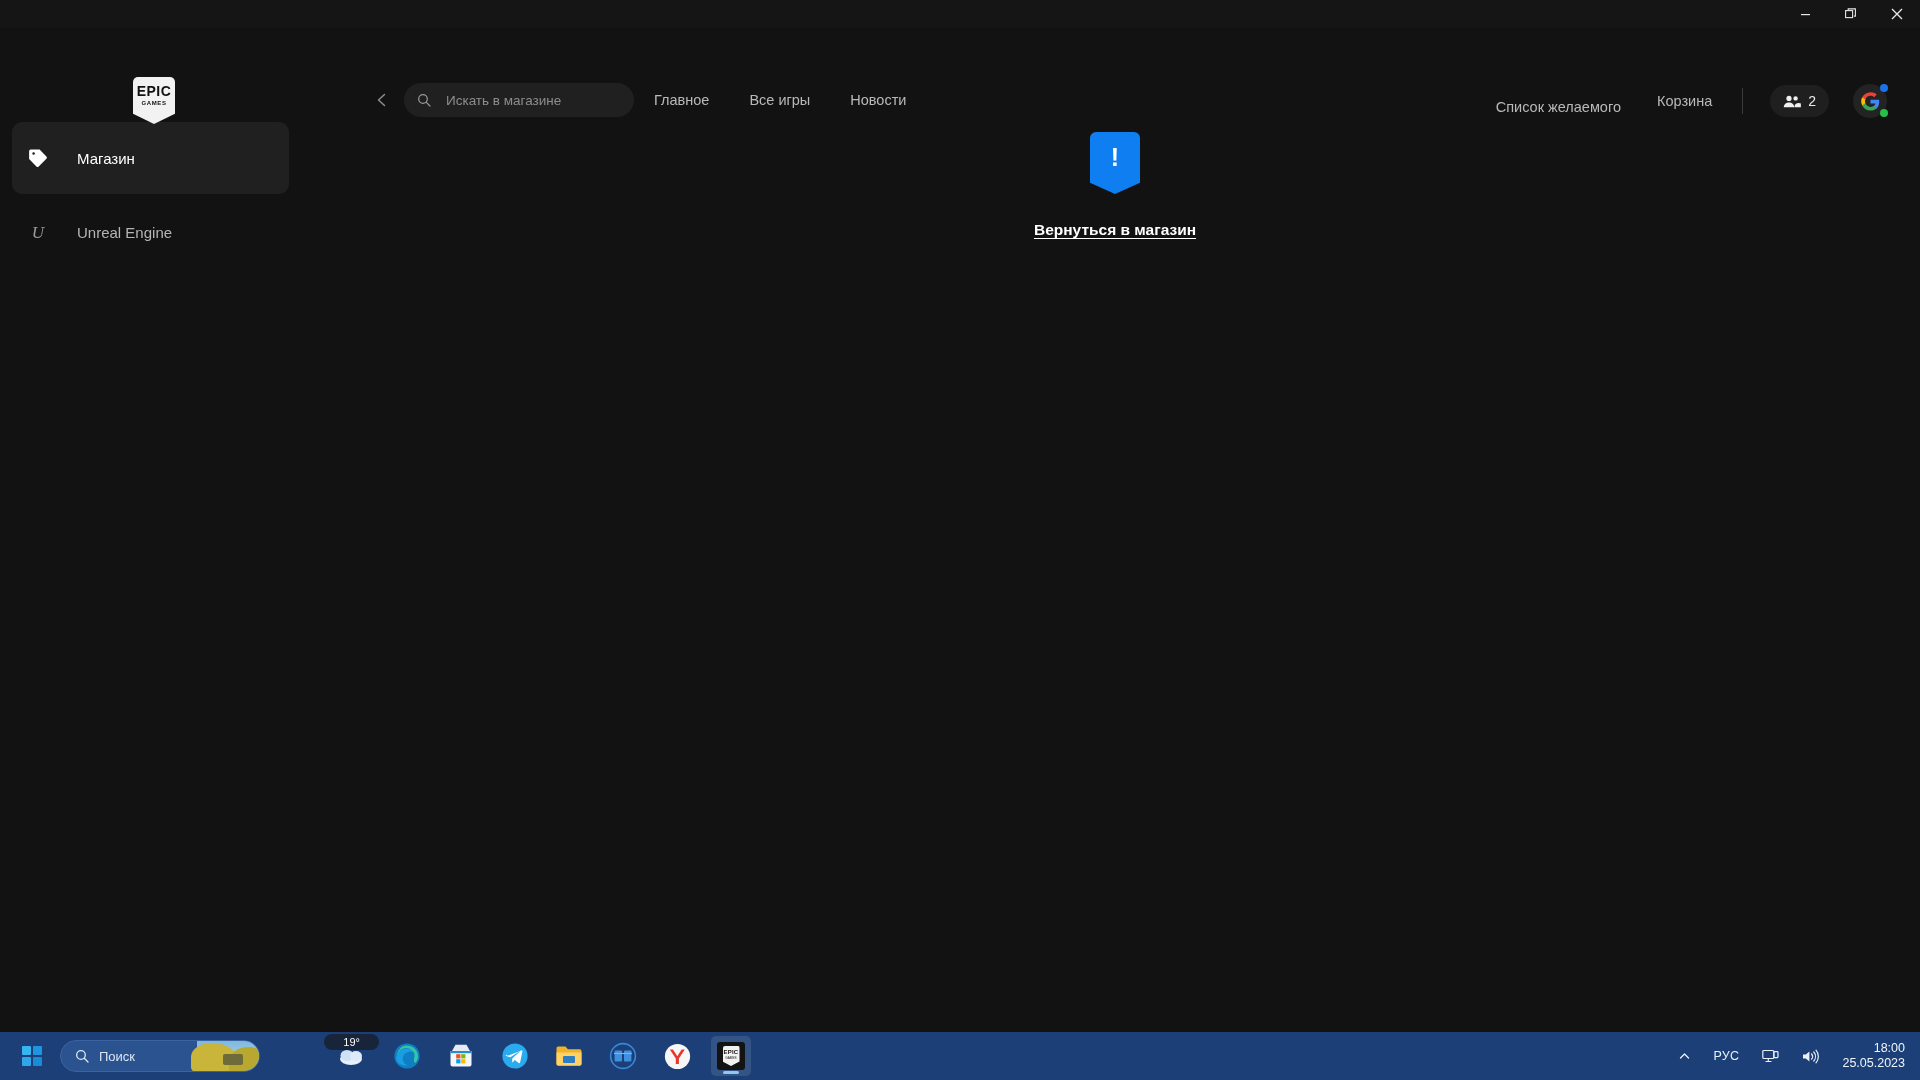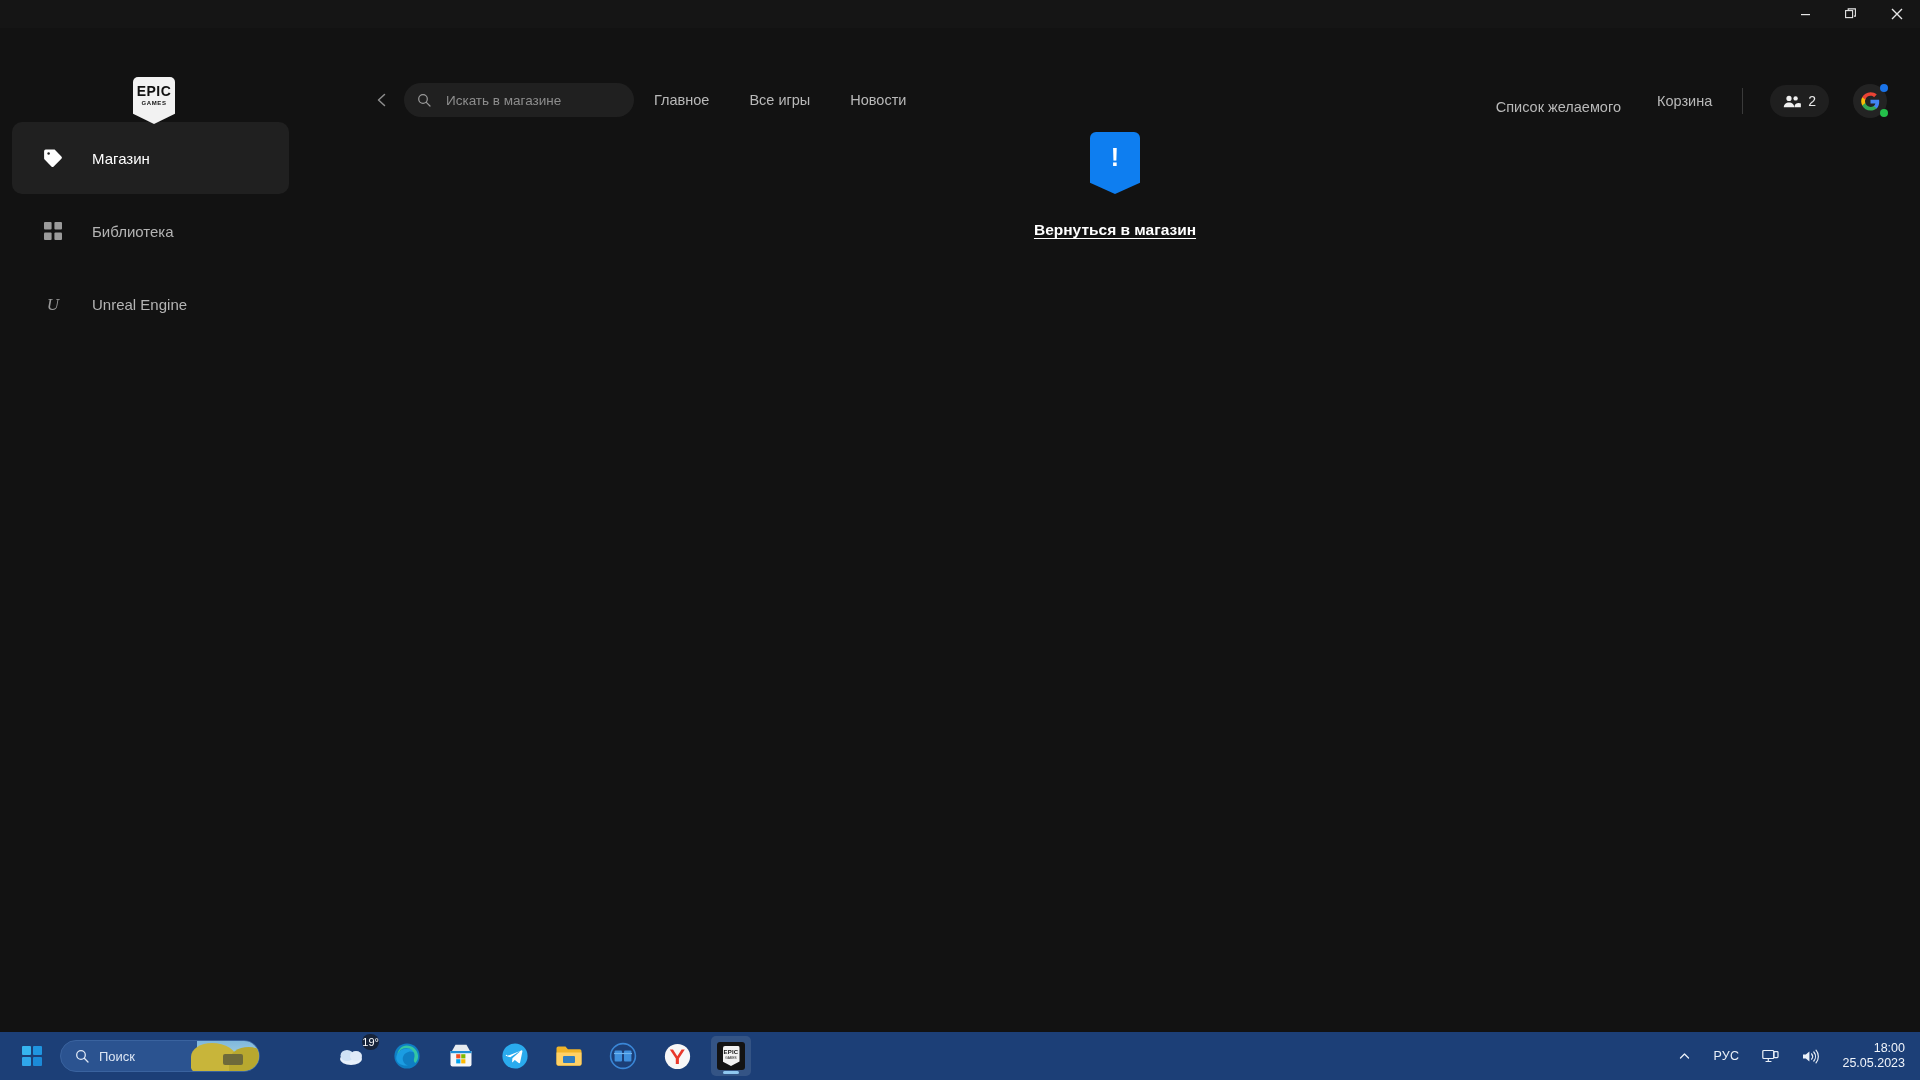--- a/index.html
+++ b/index.html
@@ -88,21 +88,21 @@
     position:absolute; bottom:1px; right:-1px; width:8px; height:8px;
     border-radius:50%; background:#24c04a;
   }
 
   
   .sidebar {
     position:absolute; left:0; top:122px; width:310px; z-index:20;
   }
   .side-item {
     position:relative; height:72px; margin:0 21px 0 12px;
-    border-radius:10px; display:flex; align-items:center; padding-left:30px; gap:28px;
+    border-radius:10px; display:flex; align-items:center; padding-left:15px; gap:28px;
   }
   .side-item.active { background:#202020; }
   .side-item .si-label { font-size:15px; color:#b4b4b4; white-space:nowrap; }
   .side-item.active .si-label { color:#ffffff; }
   .side-item .si-icon { width:22px; display:flex; align-items:center; justify-content:center; color:#9a9a9a; }
   .side-item.active .si-icon { color:#ffffff; }
   .side-gap { height:1px; }
 
   
   .main {
@@ -176,21 +176,21 @@
     position:relative; width:40px; height:40px; border-radius:5px;
     display:flex; align-items:center; justify-content:center;
   }
   .tbi.active { background:rgba(255,255,255,0.11); }
   .tbi .underline {
     position:absolute; bottom:2px; left:50%; transform:translateX(-50%);
     width:16px; height:3px; border-radius:2px; background:#8fc7f0;
   }
   .weather-badge {
     position:absolute; top:-2px; right:-6px; background:#17243a;
-    border-radius:10px; padding:2px 0; color:#fff; font-size:11px;
+    border-radius:10px; padding:2px 19px; color:#fff; font-size:11px;
     line-height:12px; white-space:nowrap;
   }
   .epic-tb {
     width:28px; height:28px; background:#131313; border-radius:3px;
     display:flex; align-items:center; justify-content:center;
   }
   .epic-tb .es {
     width:17px; height:20px; background:#f2f2f2; border-radius:2px 2px 0 0;
     clip-path:polygon(0 0,100% 0,100% 78%,50% 100%,0 78%);
     display:flex; flex-direction:column; align-items:center; padding-top:3px;
@@ -298,31 +298,20 @@
     <div class="side-item active">
       <span class="si-icon">
         <svg width="20" height="20" viewBox="0 0 20 20">
           <path d="M11.6 1.6 L18.4 8.4 a1.6 1.6 0 0 1 0 2.3 l-7.7 7.7 a1.6 1.6 0 0 1 -2.3 0 L1.6 11.6 a1.6 1.6 0 0 1 -0.5 -1.1 V3.2 a1.6 1.6 0 0 1 1.6 -1.6 h7.3 z" fill="currentColor"></path>
           <circle cx="5.6" cy="5.6" r="1.25" fill="#202020"></circle>
         </svg>
       </span>
       <span class="si-label">Магазин</span>
     </div>
     <div class="side-gap"></div>
-    <div class="side-item">
-      <span class="si-icon">
-        <svg width="18" height="18" viewBox="0 0 18 18">
-          <rect x="0" y="0" width="7.6" height="7.6" rx="1" fill="currentColor"></rect>
-          <rect x="10.4" y="0" width="7.6" height="7.6" rx="1" fill="currentColor"></rect>
-          <rect x="0" y="10.4" width="7.6" height="7.6" rx="1" fill="currentColor"></rect>
-          <rect x="10.4" y="10.4" width="7.6" height="7.6" rx="1" fill="currentColor"></rect>
-        </svg>
-      </span>
-      <span class="si-label">Библиотека</span>
-    </div>
     <div class="side-gap"></div>
     <div class="side-item">
       <span class="si-icon">
         <svg width="20" height="20" viewBox="0 0 20 20">
           <text x="10" y="16" text-anchor="middle" font-family="'Liberation Serif', serif" font-size="17" font-style="italic" fill="currentColor">U</text>
         </svg>
       </span>
       <span class="si-label">Unreal Engine</span>
     </div>
   </div>

